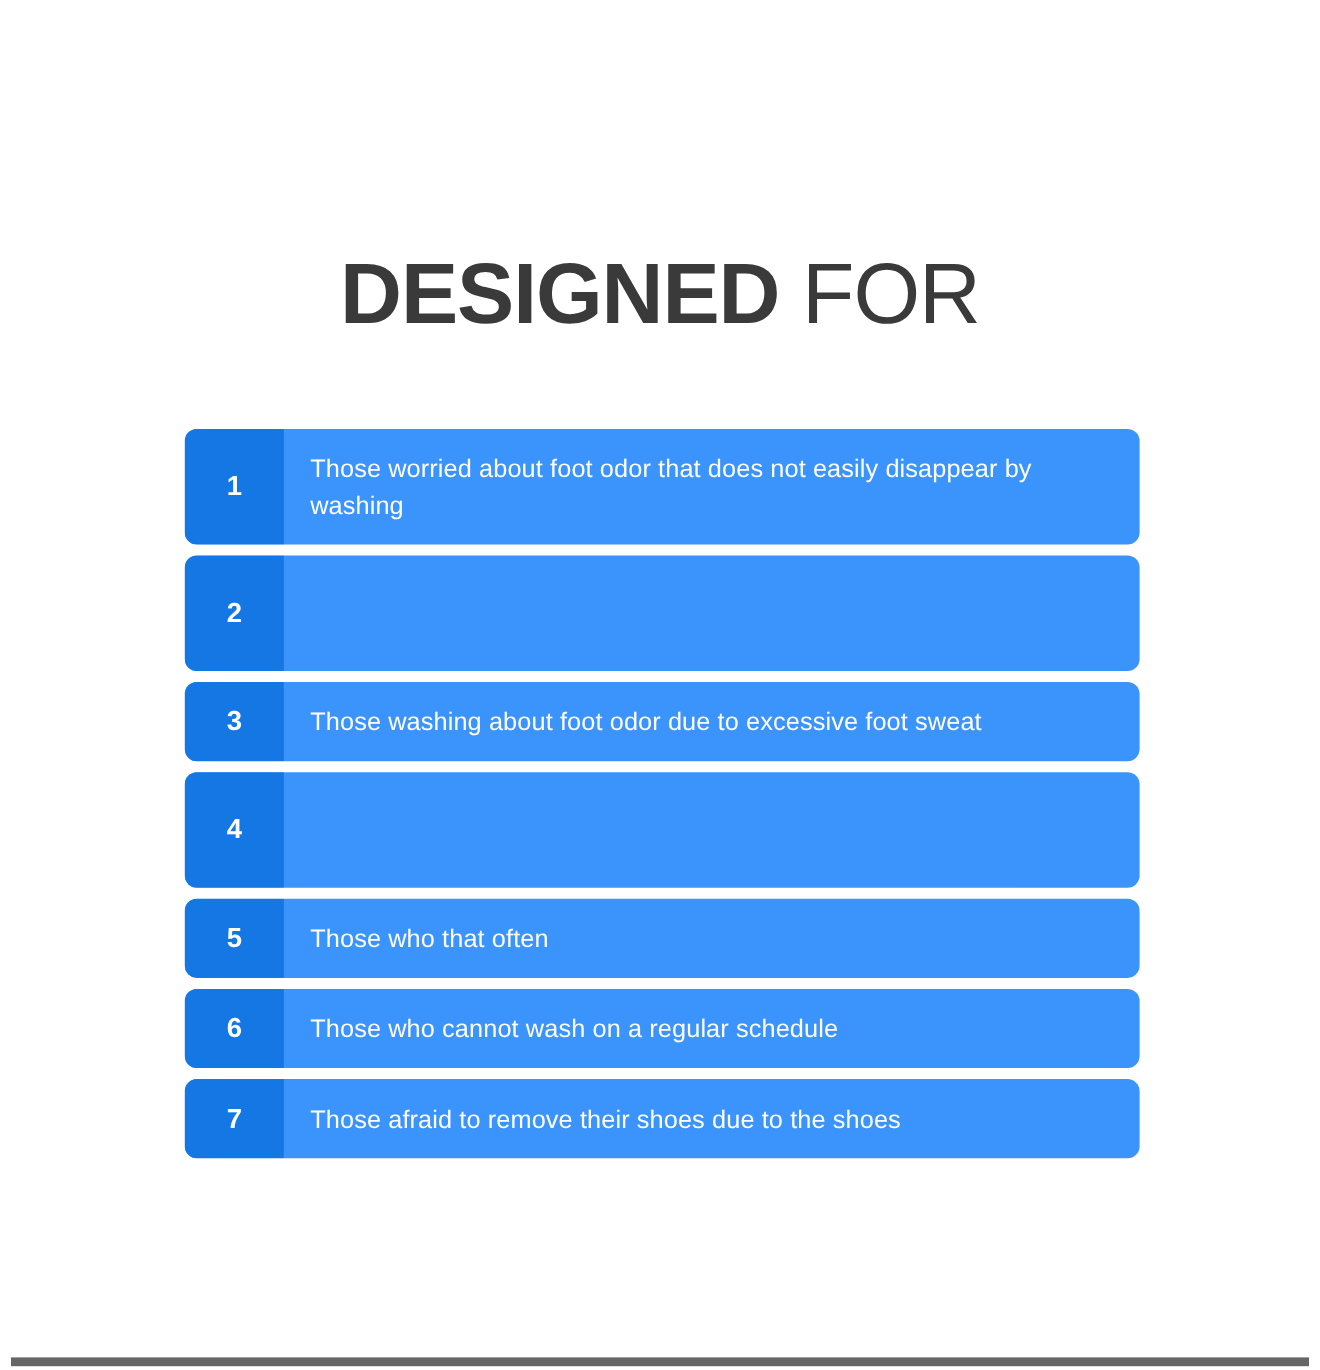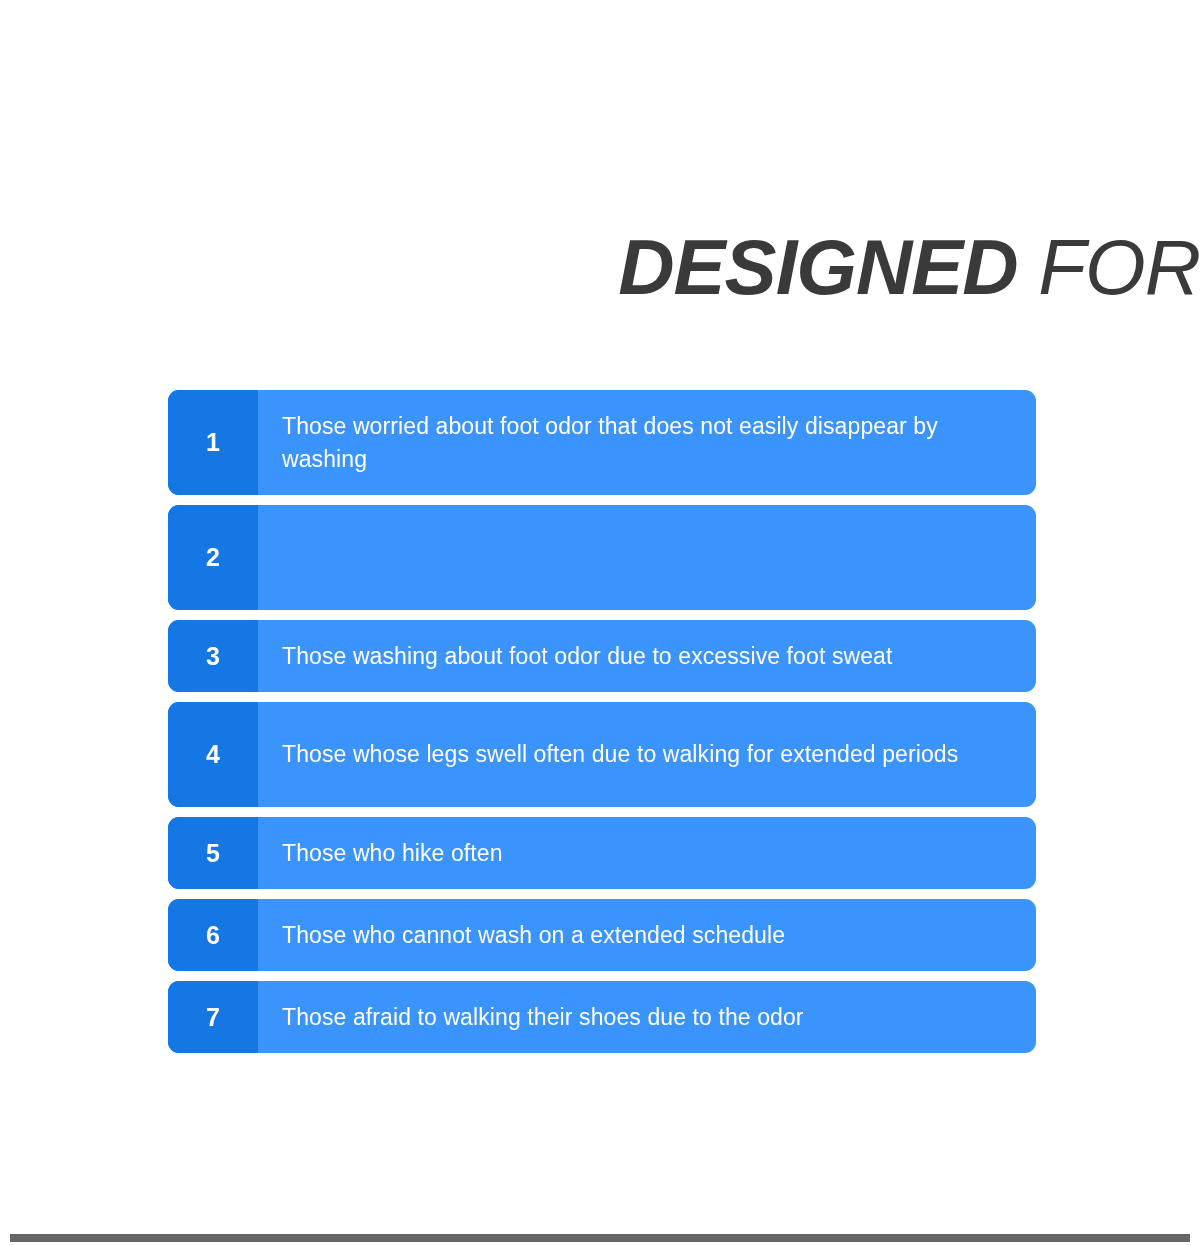--- a/index.html
+++ b/index.html
@@ -21,24 +21,23 @@
     height: 1245px;
     box-sizing: border-box;
   }
 
   
   .title-wrap {
     position: absolute;
     left: 0;
     top: 228px;
     width: 1200px;
-    text-align: right;
+    text-align: center;
     line-height: 1;
     white-space: nowrap;
-    font-style: italic;
   }
   .title-strong {
     font-family: "Liberation Sans", sans-serif;
     font-size: 78px;
     font-weight: 700;
     color: #3a3a3a;
     letter-spacing: -1px;
   }
   .title-light {
     font-family: "Liberation Sans", sans-serif;
@@ -131,35 +130,34 @@
       <div class="row-num">2</div>
     </div>
 
     <div class="row mid">
       <div class="row-num">3</div>
       <div class="row-text">Those washing about foot odor due to excessive foot sweat</div>
     </div>
 
     <div class="row tall">
       <div class="row-num">4</div>
-      <div class="row-text">Those whose legs swell often due to walking for extended periods</div>
     </div>
 
     <div class="row mid">
       <div class="row-num">5</div>
-      <div class="row-text">Those who hike often</div>
+      <div class="row-text">Those who that often</div>
     </div>
 
     <div class="row mid">
       <div class="row-num">6</div>
-      <div class="row-text">Those who cannot wash on a extended schedule</div>
+      <div class="row-text">Those who cannot wash on a regular schedule</div>
     </div>
 
     <div class="row mid">
       <div class="row-num">7</div>
-      <div class="row-text">Those afraid to walking their shoes due to the odor</div>
+      <div class="row-text">Those afraid to remove their shoes due to the shoes</div>
     </div>
 
   </div>
 
   <div class="bottom-bar"></div>
 
 </div>
 
 </body></html>

